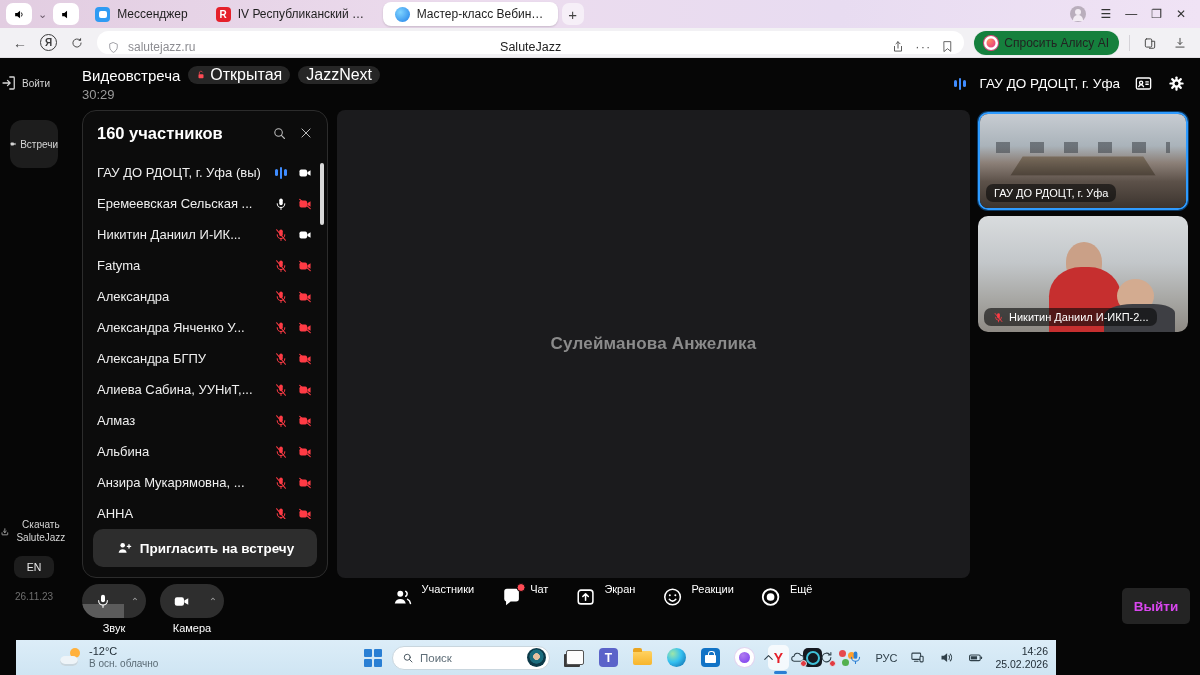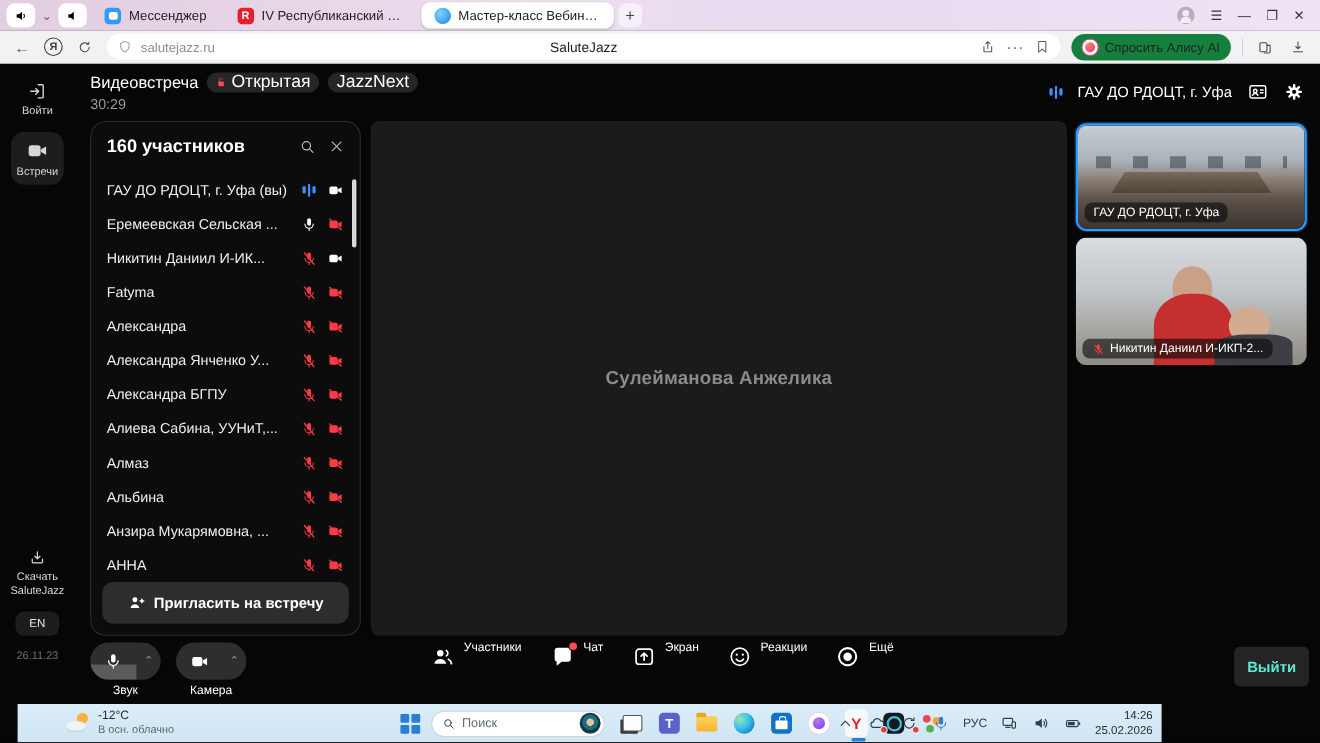--- a/index.html
+++ b/index.html
@@ -24,34 +24,34 @@
   .strip-right{margin-left:auto;display:flex;align-items:center;gap:14px;padding-right:8px;color:#3a3a3a}
   .avatar-circ{width:16px;height:16px;border-radius:50%;background:#b9aebc;position:relative}
   .avatar-circ::before{content:"";position:absolute;left:5px;top:3px;width:6px;height:6px;border-radius:50%;background:#f2ecf3}
   .avatar-circ::after{content:"";position:absolute;left:3px;top:9px;width:10px;height:6px;border-radius:5px 5px 0 0;background:#f2ecf3}
   .winbtn{font-size:12px;color:#333}
 
   
   .toolbar{position:absolute;left:0;top:28px;width:1200px;height:30px;background:#f2f1f4;border-bottom:1px solid #e2e0e4;display:flex;align-items:center;padding:0 10px;gap:10px}
   .tbi{color:#4a4a4a;font-size:14px;display:flex;align-items:center;justify-content:center;width:20px;height:20px}
   .ya-circ{width:17px;height:17px;border:1.6px solid #3c3c3c;border-radius:50%;font-size:10px;font-weight:bold;color:#3c3c3c;display:flex;align-items:center;justify-content:center}
-  .omnibox{flex:1;height:23px;background:#fff;border-radius:12px;display:flex;align-items:center;padding:0 10px;gap:8px;position:relative}
+  .omnibox{flex:1;height:23px;background:#fff;border-radius:12px;display:flex;align-items:flex-end;padding:0 10px;gap:8px;position:relative}
   .urltext{color:#8d8d92;font-size:12px}
   .pagetitle{position:absolute;left:0;right:0;text-align:center;color:#222;font-size:12.5px}
   .omni-right{margin-left:auto;display:flex;align-items:center;gap:10px;color:#5a5a5a;z-index:2}
   .alice-pill{height:24px;background:#15803d;border-radius:12px;display:flex;align-items:center;gap:6px;padding:0 10px;font-size:12px;color:#222;box-shadow:0 0 0 1px #ececef}
   .alice-logo{width:14px;height:14px;border-radius:50%;background:radial-gradient(circle at 35% 30%,#ff8a5f,#e8447e 60%,#b44bd8);box-shadow:inset 0 0 0 2.5px #fff, 0 0 0 1px #e8447e}
   .vdiv{width:1px;height:16px;background:#d5d3d8}
 
   
   .app{position:absolute;left:0;top:58px;width:1200px;height:582px;background:#060606}
 
   
   .rail{position:absolute;left:0;top:0;width:68px;height:100%;color:#cfcfcf}
-  .rail-item{display:flex;flex-direction:column;align-items:center;gap:4px;font-size:10px;color:#d6d6d6}
+  .rail-item{display:flex;flex-direction:row;align-items:center;gap:4px;font-size:10px;color:#d6d6d6}
   .rail-login{position:absolute;top:16px;left:0;width:68px}
   .rail-meet{position:absolute;top:62px;left:10px;width:48px;height:48px;border-radius:12px;background:#1d1d1d;justify-content:center}
   .rail-dl{position:absolute;bottom:96px;left:0;width:68px;text-align:center;line-height:1.25}
   .rail-en{position:absolute;bottom:62px;left:14px;width:40px;height:22px;border-radius:8px;background:#1d1d1d;color:#e8e8e8;font-size:10.5px;display:flex;align-items:center;justify-content:center}
   .rail-ver{position:absolute;bottom:38px;left:0;width:68px;text-align:center;font-size:10px;color:#6f6f6f}
 
   
   .mhead{position:absolute;left:82px;top:8px;right:14px;height:42px;color:#fff}
   .mh-left{position:absolute;left:0;top:0;display:flex;align-items:center;gap:8px}
   .mh-title{font-size:15px}
@@ -108,21 +108,21 @@
   .devbtn{display:flex;flex-direction:column;align-items:center;gap:4px;color:#fff;font-size:11px}
   .devpill{width:64px;height:34px;border-radius:17px;background:#2e2e2e;display:flex;align-items:center;position:relative;overflow:hidden}
   .devpill .dicon{flex:1;display:flex;align-items:center;justify-content:center;color:#fff}
   .devpill .dchev{width:22px;color:#9a9a9a;font-size:10px;text-align:center}
   .devpill.level::after{content:"";position:absolute;left:0;bottom:0;width:42px;height:14px;background:rgba(255,255,255,.22);border-radius:0 0 0 17px}
   .ctl-center{position:absolute;left:50%;transform:translateX(-50%);top:5px;display:flex;gap:22px}
   .cbtn{display:flex;flex-direction:row;align-items:flex-start;gap:4px;color:#fff;font-size:11px;background:none;border:none}
   .cbtn .cicon{width:30px;height:28px;display:flex;align-items:center;justify-content:center;position:relative;color:#fff}
   .cicon svg{width:22px;height:22px}
   .reddot{position:absolute;right:1px;top:0;width:9px;height:9px;border-radius:50%;background:#ff4b55;border:1.5px solid #060606}
-  .leave-btn{position:absolute;right:10px;top:10px;width:68px;height:36px;border-radius:5px;background:#242424;color:#5eead4;font-size:13.5px;font-weight:bold;border:none}
+  .leave-btn{position:absolute;right:10px;top:10px;width:68px;height:36px;border-radius:5px;background:#242424;color:#d946ef;font-size:13.5px;font-weight:bold;border:none}
 
   
   .taskbar{position:absolute;left:16px;top:640px;width:1040px;height:35px;background:linear-gradient(180deg,#dcedf8,#cfe5f3);display:flex;align-items:center}
   .weather{position:absolute;left:44px;display:flex;align-items:center;gap:7px}
   .wicon{width:22px;height:18px;position:relative}
   .wicon::before{content:"";position:absolute;right:2px;top:0;width:10px;height:10px;border-radius:50%;background:#ffb13d}
   .wicon::after{content:"";position:absolute;left:0;bottom:0;width:18px;height:10px;border-radius:6px;background:#eef4f8;box-shadow:inset 0 -2px 0 #c9d6de}
   .wtxt{display:flex;flex-direction:column;line-height:1.15}
   .wtemp{font-size:11px;color:#1e2a33}
   .wdesc{font-size:10px;color:#5a6a74}

